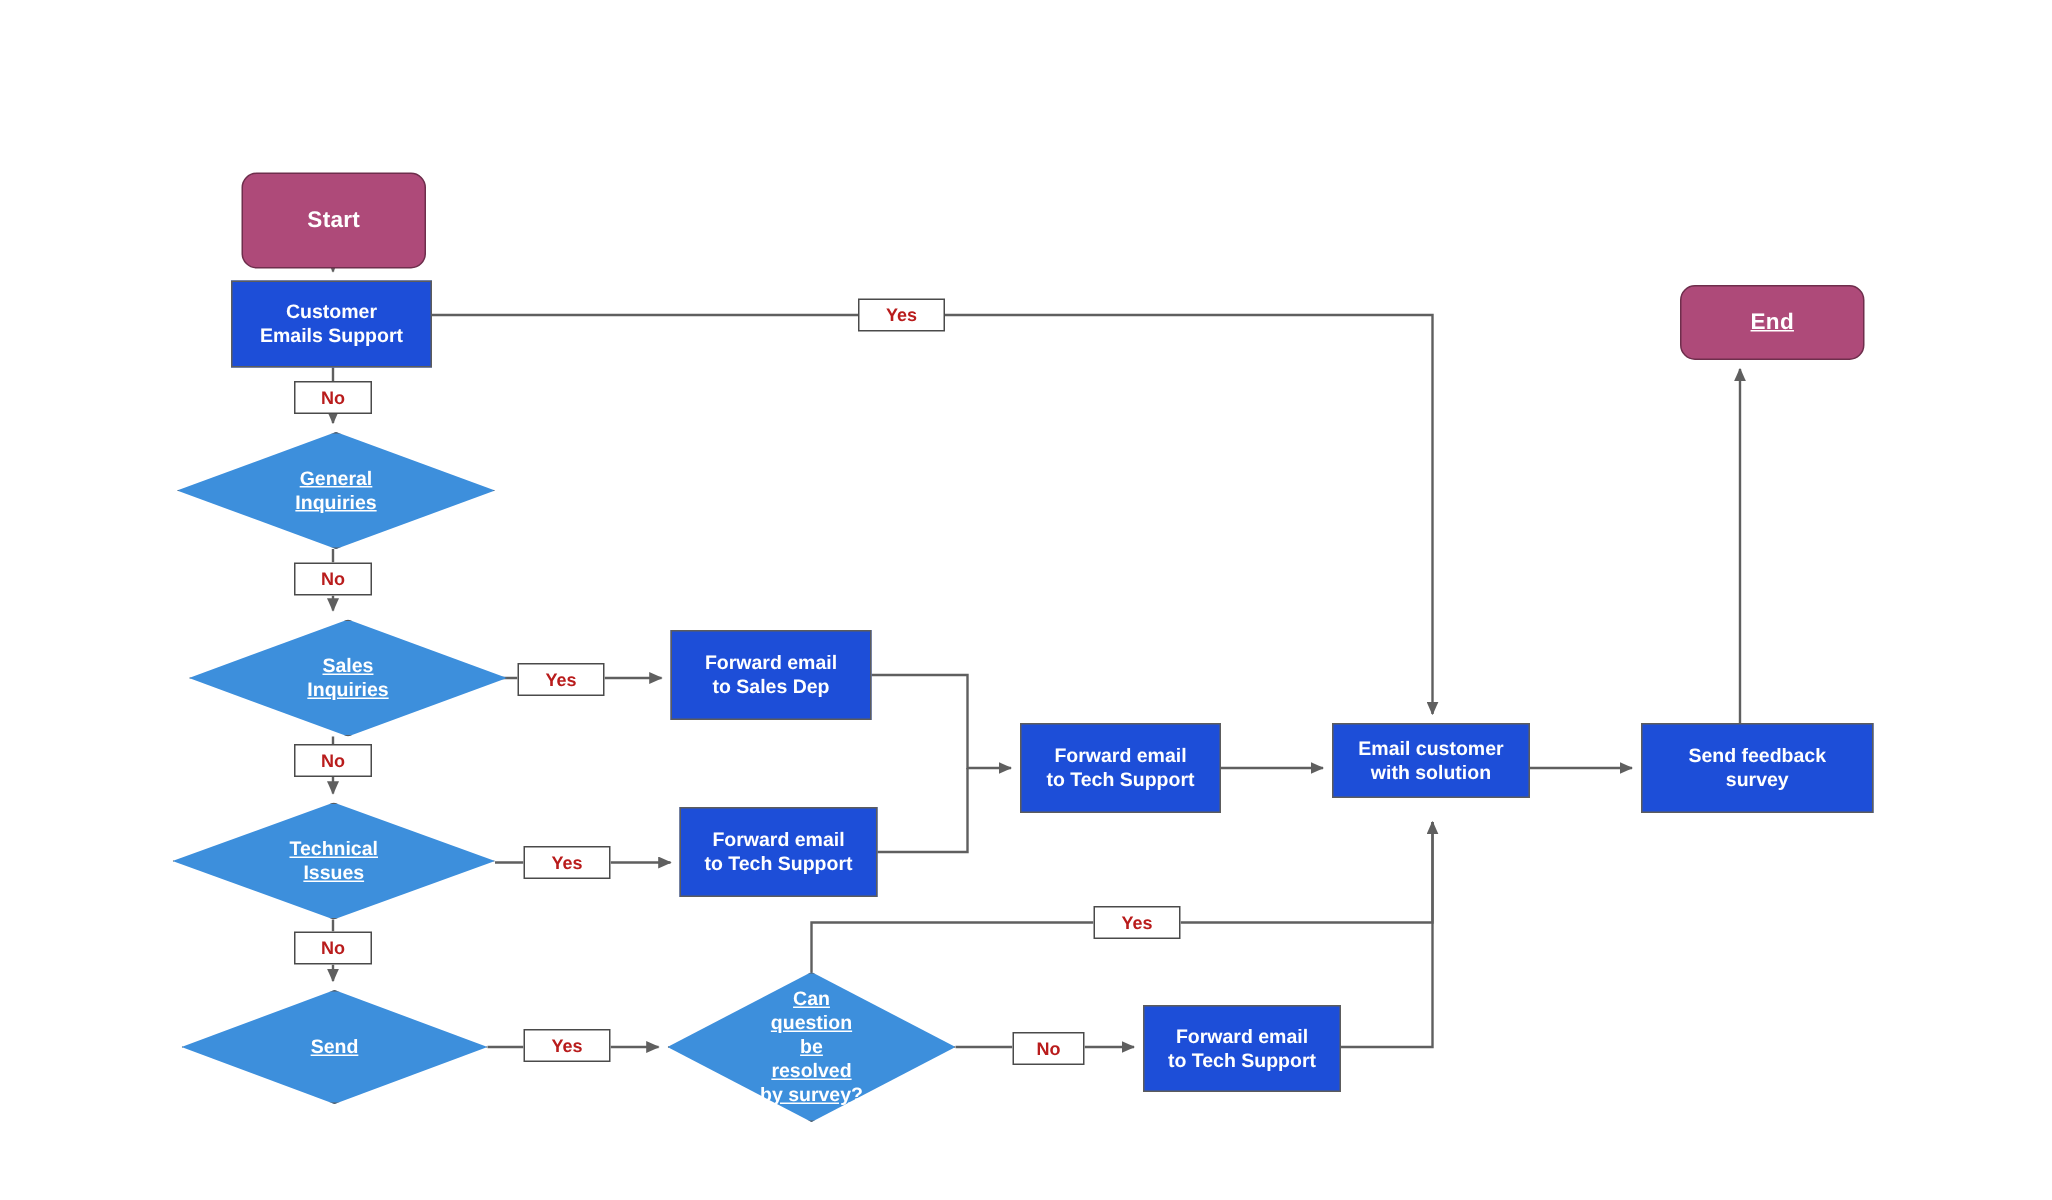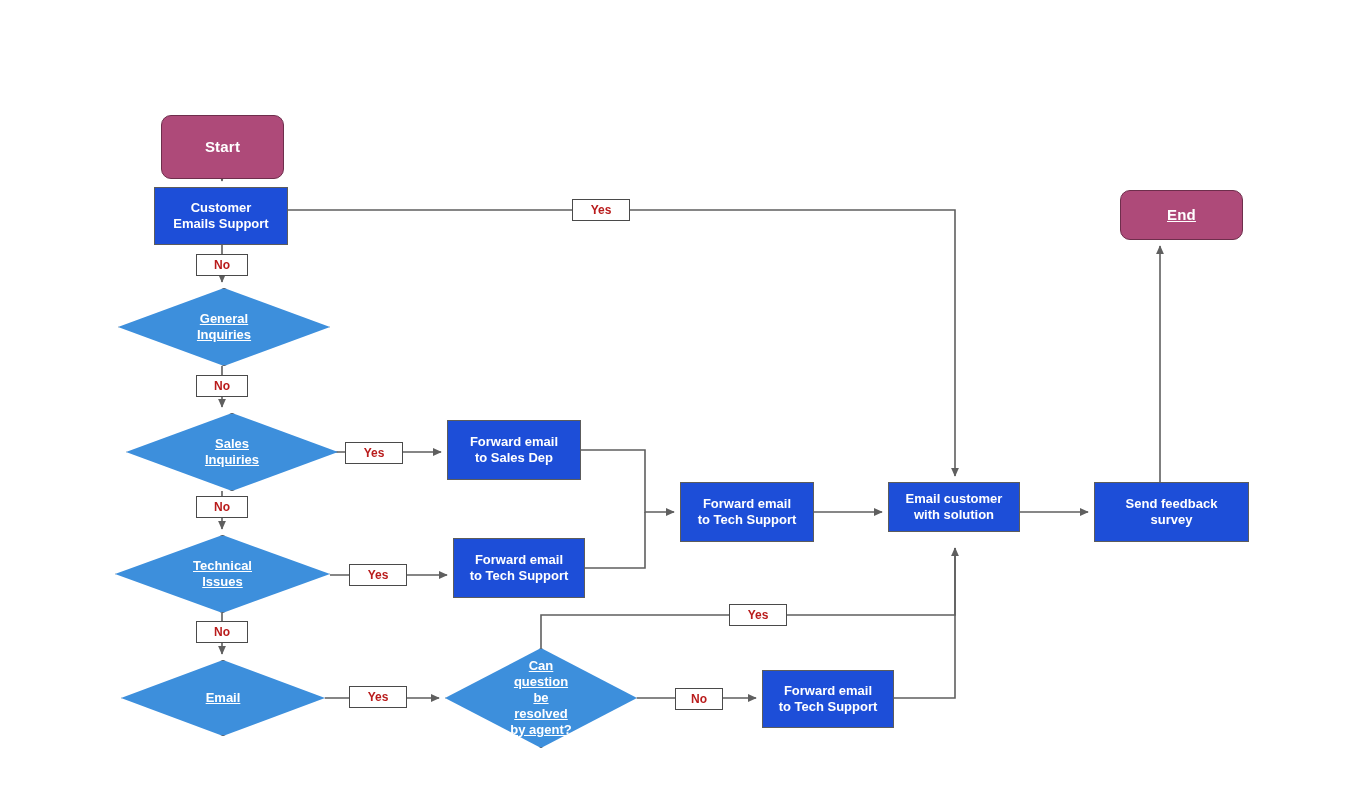--- a/index.html
+++ b/index.html
@@ -146,41 +146,41 @@
         <span class="label">Sales
 Inquiries</span>
       </div>
       <div class="node decision" style="left: 115px; top: 535px; width: 215px; height: 78px;">
         <div class="diamond-shape"></div>
         <span class="label">Technical
 Issues</span>
       </div>
       <div class="node decision" style="left: 121px; top: 660px; width: 204px; height: 76px;">
         <div class="diamond-shape"></div>
-        <span class="label">Email</span>
+        <span class="label">Send</span>
       </div>
       <div class="node process" style="left: 447px; top: 420px; width: 134px; height: 60px;">
         <span class="label">Forward email
 to Sales Dep</span>
       </div>
       <div class="node process" style="left: 453px; top: 538px; width: 132px; height: 60px;">
         <span class="label">Forward email
 to Tech Support</span>
       </div>
       <div class="node process" style="left: 680px; top: 482px; width: 134px; height: 60px;">
         <span class="label">Forward email
 to Tech Support</span>
       </div>
       <div class="node decision" style="left: 445px; top: 648px; width: 192px; height: 100px;">
         <div class="diamond-shape"></div>
         <span class="label">Can
 question
 be
 resolved
-by agent?</span>
+by survey?</span>
       </div>
       <div class="node process" style="left: 762px; top: 670px; width: 132px; height: 58px;">
         <span class="label">Forward email
 to Tech Support</span>
       </div>
       <div class="node process" style="left: 888px; top: 482px; width: 132px; height: 50px;">
         <span class="label">Email customer
 with solution</span>
       </div>
       <div class="node process" style="left: 1094px; top: 482px; width: 155px; height: 60px;">

